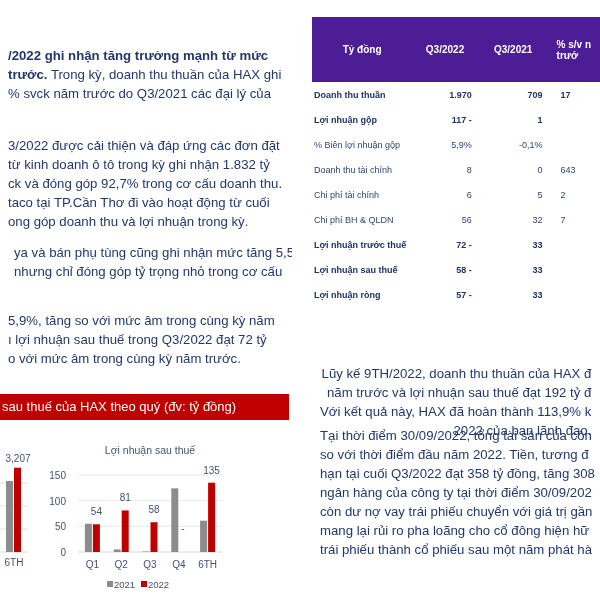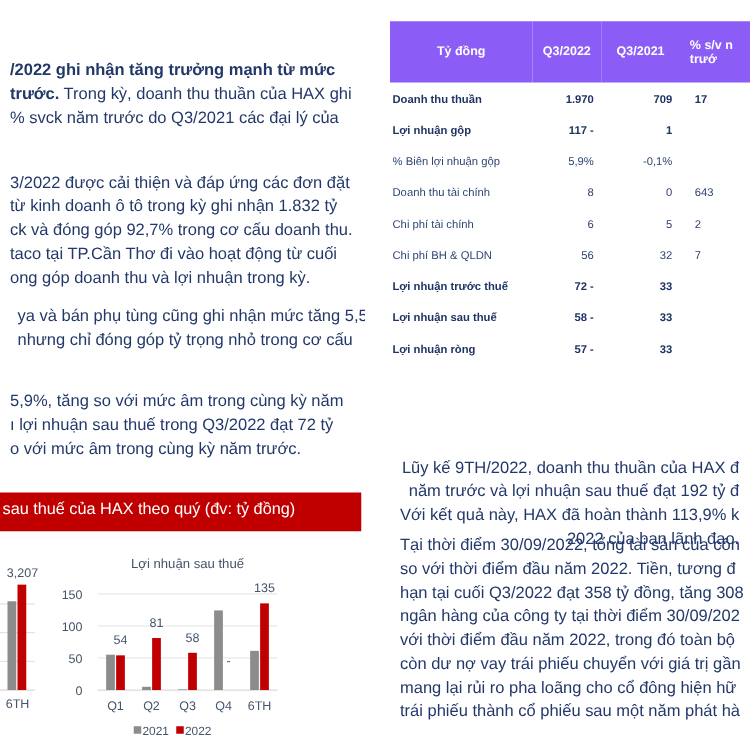--- a/index.html
+++ b/index.html
@@ -18,34 +18,34 @@
   #left-col { position: absolute; left: 0; top: 0; width: 292px; height: 600px; overflow: hidden; }
   #right-col { position: absolute; left: 312px; top: 0; width: 288px; height: 600px; overflow: hidden; }
 
   
   #p1 { left: 0; top: 38px; }
   #p2 { left: 0; top: 128px; }
   #p3 { left: 6px; top: 235px; }
   #p4 { left: 0; top: 303px; }
 
   #chart-title-bar {
-    position: absolute; left: 0; top: 394px; width: 289px; height: 31px;
+    position: absolute; left: 0; top: 394px; width: 289px; height: 26px;
     background: #c00000; color: #ffffff; font-size: 13px; line-height: 26px;
     white-space: nowrap; overflow: hidden;
   }
   #chart-title-bar span { padding-left: 2px; }
 
   
   #fin-table {
     position: absolute; left: 0; top: 17px; width: 300px; border-collapse: collapse;
     font-size: 9px;
   }
   #fin-table th {
-    background: #8b5cf6; color: #ffffff; font-weight: bold; height: 49px;
-    font-size: 10px; text-align: center; padding: 0;
+    background: #4c1d95; color: #ffffff; font-weight: bold; height: 49px;
+    font-size: 10px; text-align: center; padding: 8px;
   }
   #fin-table td { height: 25px; padding: 0; color: #2f4573; }
   #fin-table td.label { padding-left: 2px; }
   #fin-table tr.bold td { font-weight: bold; color: #1f3464; }
   .c1 { width: 118px; }
   .c2 { width: 56px; }
   .c3 { width: 64px; margin-top: 17px; }
   .c4 { width: 62px; }
   td.num2 { text-align: right; padding-right: 6px !important; }
   td.num3 { text-align: right; padding-right: 6px !important; }
@@ -203,18 +203,17 @@
       <span class="line">Lũy kế 9TH/2022, doanh thu thuần của HAX đ</span>
       <span class="line">năm trước và lợi nhuận sau thuế đạt 192 tỷ đ</span>
       <span class="line">Với kết quả này, HAX đã hoàn thành 113,9% k</span>
       <span class="line">2022 của ban lãnh đạo.</span>
     </p>
   <p class="para" id="p6">
       <span class="line">Tại thời điểm 30/09/2022, tổng tài sản của côn</span>
       <span class="line">so với thời điểm đầu năm 2022. Tiền, tương đ</span>
       <span class="line">hạn tại cuối Q3/2022 đạt 358 tỷ đồng, tăng 308</span>
       <span class="line">ngân hàng của công ty tại thời điểm 30/09/202</span>
-      <span class="line">với thời điểm đầu năm 2022, trong đó toàn bộ</span>
       <span class="line">còn dư nợ vay trái phiếu chuyển với giá trị gần</span>
       <span class="line">mang lại rủi ro pha loãng cho cổ đông hiện hữ</span>
       <span class="line">trái phiếu thành cổ phiếu sau một năm phát hà</span>
     </p>
 </div>
 
 </body></html>

